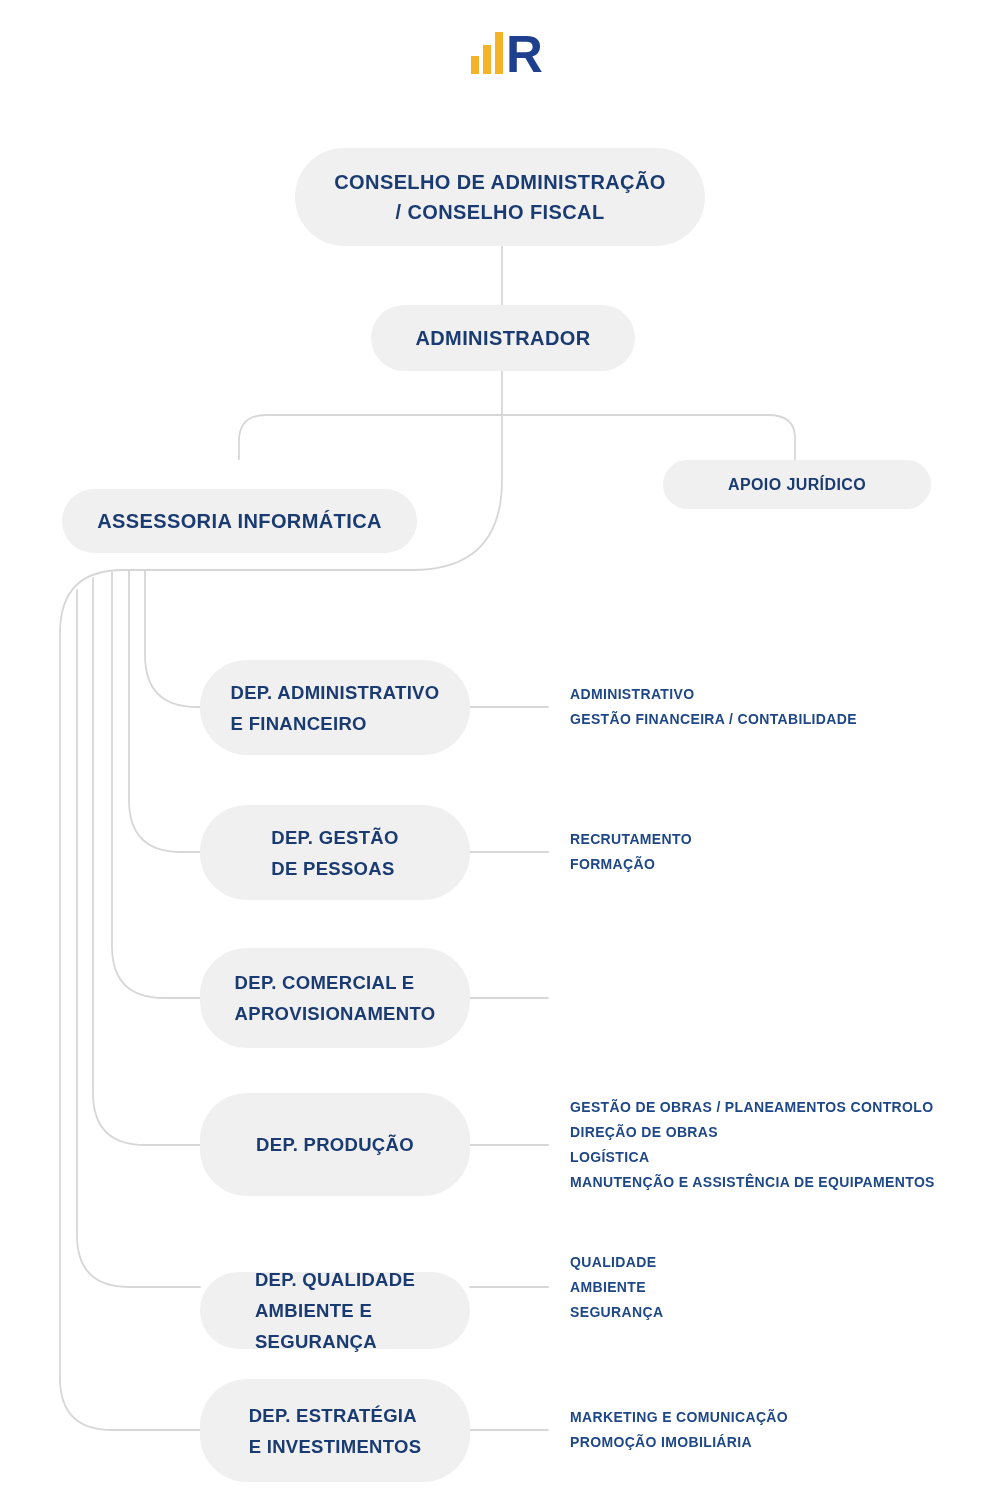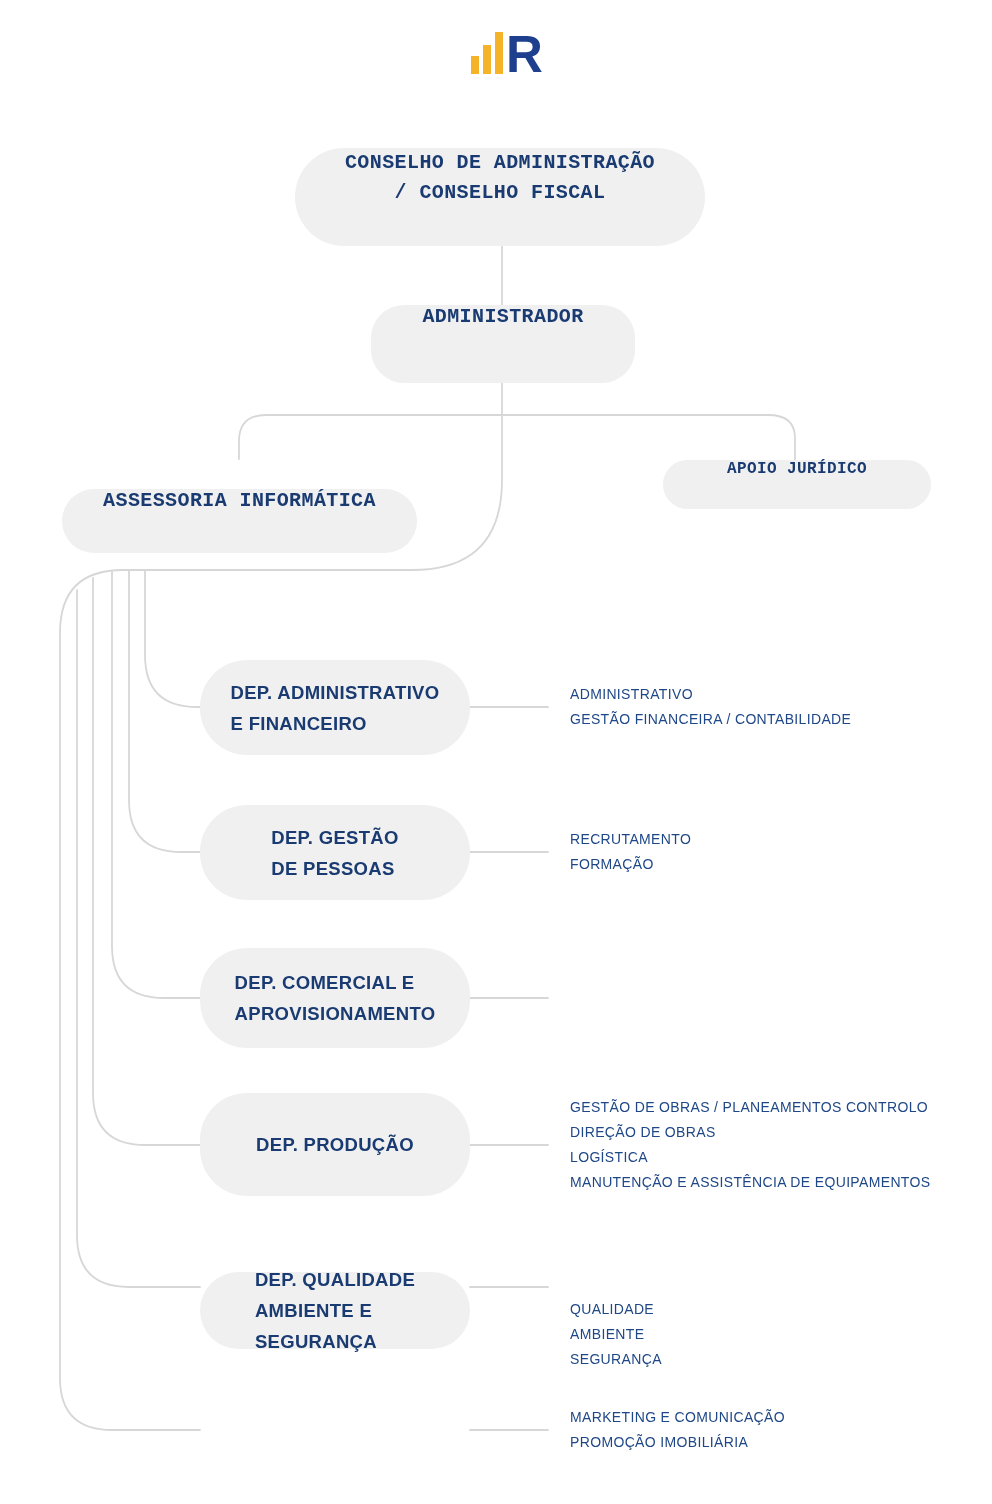--- a/index.html
+++ b/index.html
@@ -28,28 +28,27 @@
   .logo-bars .b2{height:29px;}
   .logo-bars .b3{height:42px;}
   .logo-r{
     color:var(--logo-blue);font-weight:bold;font-size:51px;line-height:38px;
     letter-spacing:-1px;
   }
 
   
   .node{
     position:absolute;background:var(--box-fill);
-    display:flex;justify-content:center;
+    display:flex;align-items:center;justify-content:center;
     color:var(--title-navy);font-weight:bold;text-align:center;
     white-space:pre-line;
-    font-family:Liberation Mono, monospace;
   }
   .node .node-label{white-space:pre-line;}
   .box-board{left:295px;top:148px;width:410px;height:98px;border-radius:49px;font-size:20px;line-height:30px;letter-spacing:.4px;}
-  .box-admin{left:371px;top:305px;width:264px;height:78px;border-radius:33px;font-size:20px;letter-spacing:.4px;}
+  .box-admin{left:371px;top:305px;width:264px;height:66px;border-radius:33px;font-size:20px;letter-spacing:.4px;}
   .box-it{left:62px;top:458px;width:355px;height:64px;border-radius:32px;font-size:20px;letter-spacing:.4px;margin-top:31px;}
   .box-legal{left:663px;top:460px;width:268px;height:49px;border-radius:30px;font-size:16px;letter-spacing:.4px;}
 
   
   .dept{
     position:absolute;left:200px;width:270px;background:var(--box-fill);
     border-radius:47px;display:flex;align-items:center;justify-content:center;
   }
   .dept .dept-title{
     color:var(--title-navy);font-weight:bold;font-size:18.5px;line-height:31px;
@@ -60,28 +59,28 @@
   .dept3{top:948px;height:100px;}
   .dept4{top:1093px;height:103px;}
   .dept5{top:1272px;height:77px;}
   .dept6{top:1379px;height:103px;}
 
   
   .items{
     position:absolute;left:570px;transform:translateY(-50%);
   }
   .items .item{
-    color:var(--item-blue);font-weight:normal;font-size:14px;line-height:25px;
+    color:var(--item-blue);font-weight:bold;font-size:14px;line-height:25px;
     letter-spacing:.35px;white-space:nowrap;
   }
   .items1{top:707px;}
   .items2{top:852px;}
   .items3{top:998px;}
   .items4{top:1145px;}
-  .items5{top:1287px;margin-top:47px;}
+  .items5{top:1287px;}
   .items6{top:1430px;}
 </style>
 </head>
 <body>
 
 <div class="canvas">
 
   <svg class="connectors" viewBox="0 0 992 1504" aria-hidden="true">
 
     <path d="M 502 246 V 306"></path>
@@ -140,20 +139,24 @@
 APROVISIONAMENTO</div>
   </div>
   <div class="dept dept4">
     <div class="dept-title">DEP. PRODUÇÃO</div>
   </div>
   <div class="dept dept5">
     <div class="dept-title">DEP. QUALIDADE
 AMBIENTE E
 SEGURANÇA</div>
   </div>
+  <div class="dept dept6">
+    <div class="dept-title">DEP. ESTRATÉGIA
+E INVESTIMENTOS</div>
+  </div>
 
   <div class="items items1">
     <div class="item">ADMINISTRATIVO</div>
     <div class="item">GESTÃO FINANCEIRA / CONTABILIDADE</div>
   </div>
   <div class="items items2">
     <div class="item">RECRUTAMENTO</div>
     <div class="item">FORMAÇÃO</div>
   </div>
   <div class="items items4">

